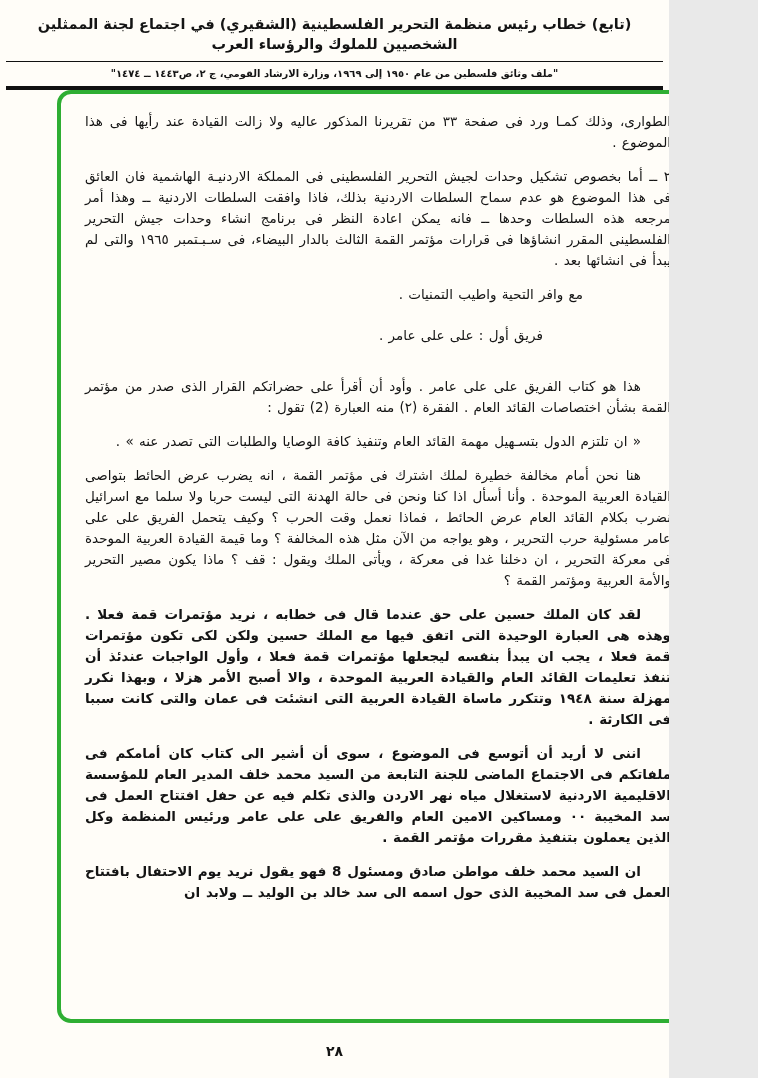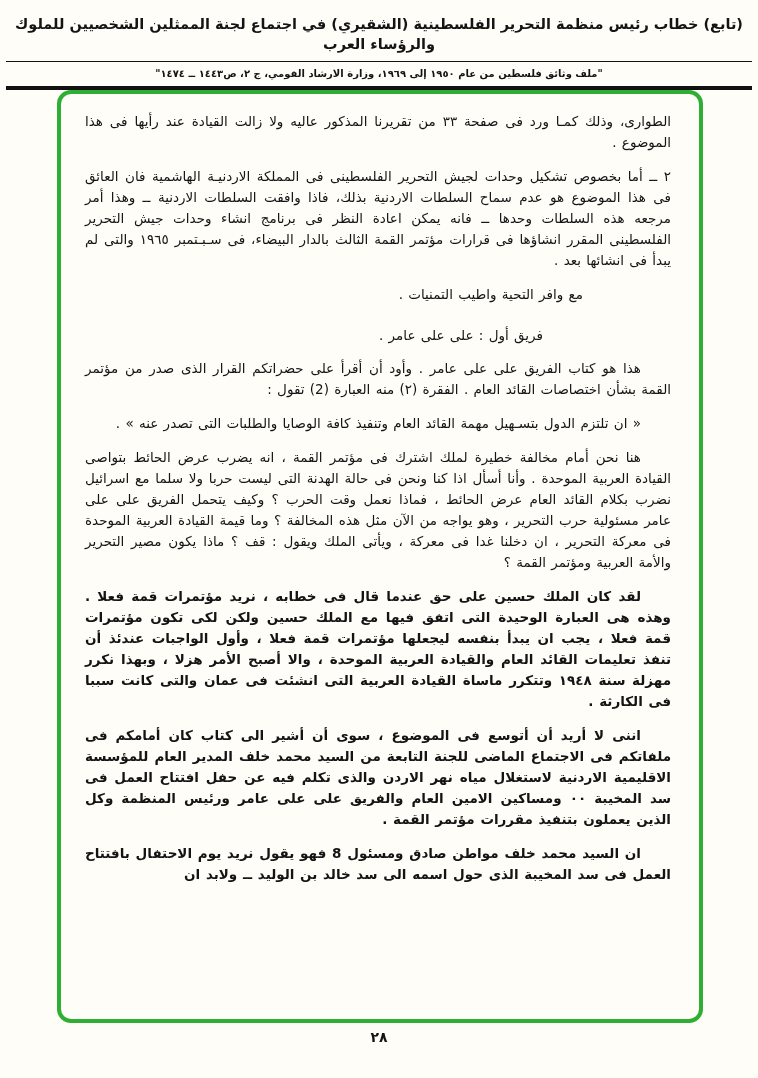--- a/index.html
+++ b/index.html
@@ -4,21 +4,21 @@
 <style>
   * { margin:0; padding:0; box-sizing:border-box; }
   html, body { background:#e9e9e9; }
   body {
     width:758px; height:1078px;
     font-family:"DejaVu Sans", sans-serif;
     color:var(--text-color, #141414);
   }
   .page {
     position:relative;
-    width:758px; height:1078px;
+    width:669px; height:1078px;
     background:var(--background, #fffdf8);
     overflow:hidden;
   }
   .doc-header { padding-top:14px; }
   .doc-title {
     direction:rtl;
     text-align:center;
     font-size:14.5px;
     font-weight:bold;
     padding:0 14px;
@@ -48,25 +48,25 @@
   }
   .para {
     font-size:13.5px;
     line-height:21px;
     text-align:justify;
     margin-bottom:13px;
     word-spacing:1px;
   }
   .para.indent   { text-indent:30px; }
   .para.closing  { text-align:right; margin-right:88px;  margin-bottom:20px; }
-  .para.signature{ text-align:right; margin-right:128px; margin-bottom:12px; }
+  .para.signature{ text-align:right; margin-right:128px; margin-bottom:30px; }
   .para.bold     { font-weight:bold; }
   .doc-footer {
     position:absolute;
-    left:0; bottom:32px;
+    left:0; bottom:18px;
     width:100%;
     text-align:center;
   }
   .page-number { font-size:14px; font-weight:bold; }
 </style>
 </head>
 <body>
 
 <div class="page">
 

